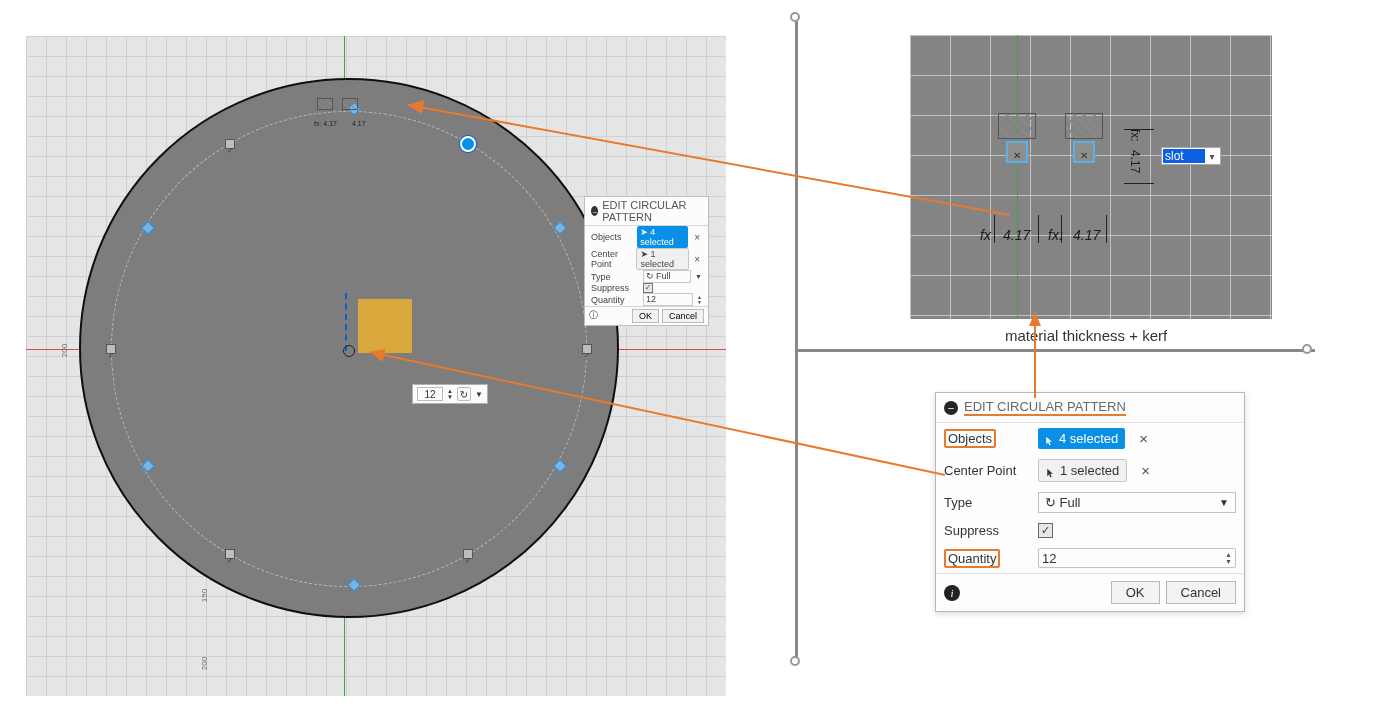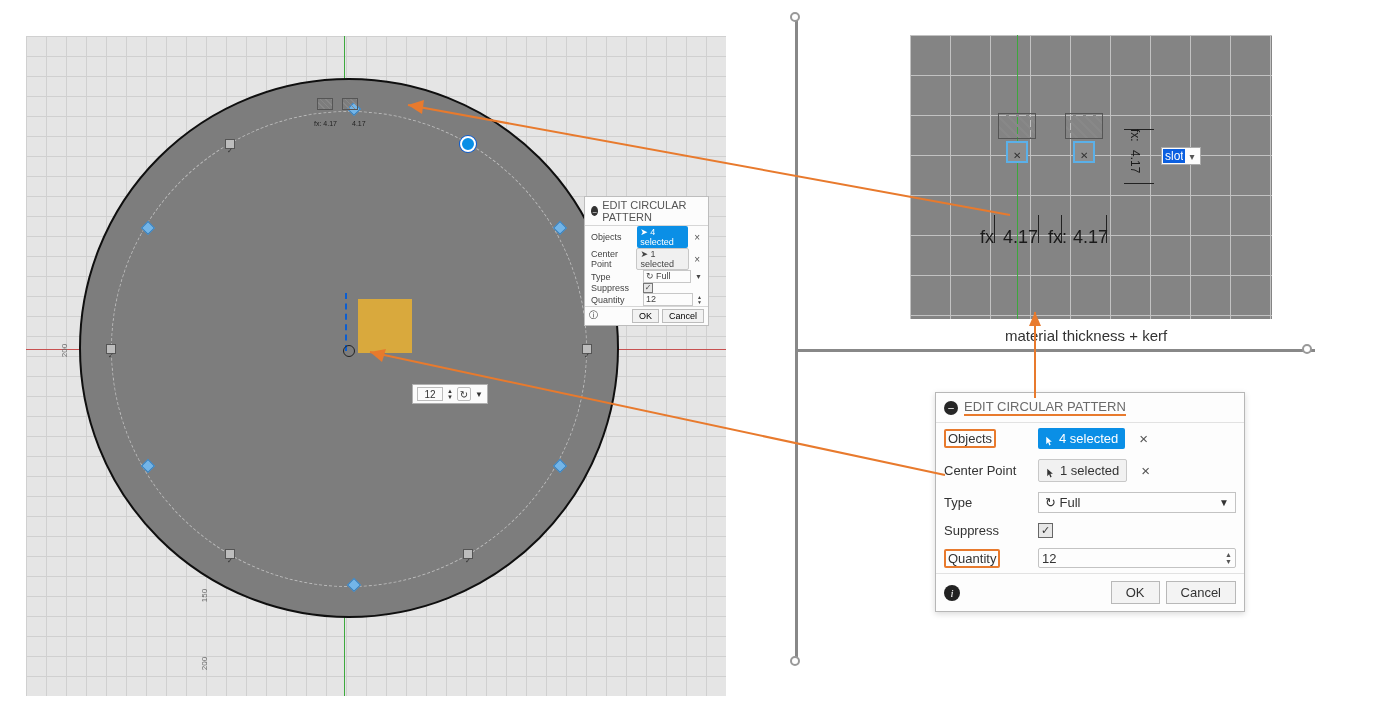--- a/index.html
+++ b/index.html
@@ -104,29 +104,29 @@
     width:362px; height:284px;
     background:
       linear-gradient(to right, #c2c2c2 1px, transparent 1px) 0 0 / 40px 40px,
       linear-gradient(to bottom, #c2c2c2 1px, transparent 1px) 0 0 / 40px 40px,
       #848484;
   }
   .right-inset .v-axis { position:absolute; top:0; bottom:0; width:1px; background:#3da83d; left:107px;}
   .right-inset .fix { position:absolute; width:38px; height:26px; background:repeating-linear-gradient(45deg,#888 0 2px,transparent 2px 7px); border:1px solid #555;}
   .right-inset .sq { position:absolute; width:22px; height:22px; border:2px solid #5bb0e8; background:#8e8e8e;}
   .right-inset .sq::after { content:"✕"; font-size:10px; color:#333; position:relative; left:5px; top:2px;}
-  .right-inset .dim-big { position:absolute; font-size:18px; color:#1a1a1a; }
+  .right-inset .dim-big { position:absolute; font-size:14px; color:#1a1a1a;font-style:italic; }
   .right-inset .dim-sm  { position:absolute; font-size:12px; color:#1a1a1a; writing-mode:vertical-rl; }
   .right-inset .dim-line { position:absolute; border-left:1px solid #222; height:28px; }
   .right-inset .slot-inp {
     position:absolute; left:251px; top:112px;
     display:flex; align-items:center; border:1px solid #aaa; background:#fdfdfd; padding:1px;
   }
   .right-inset .slot-inp input {
-    width:22px; font-size:12px; border:none; background:#0b5fe0; color:#fff; padding:0 2px;
+    width:42px; font-size:12px; border:none; background:#0b5fe0; color:#fff; padding:0 2px;
   }
   .right-inset .slot-inp .dd { width:14px; text-align:center; font-size:10px; color:#555;}
 
   .annotation {
     position:absolute; font-size:15px; color:#333;
   }
 
   
   .big-popup {
     position:absolute; left:935px; top:392px;

